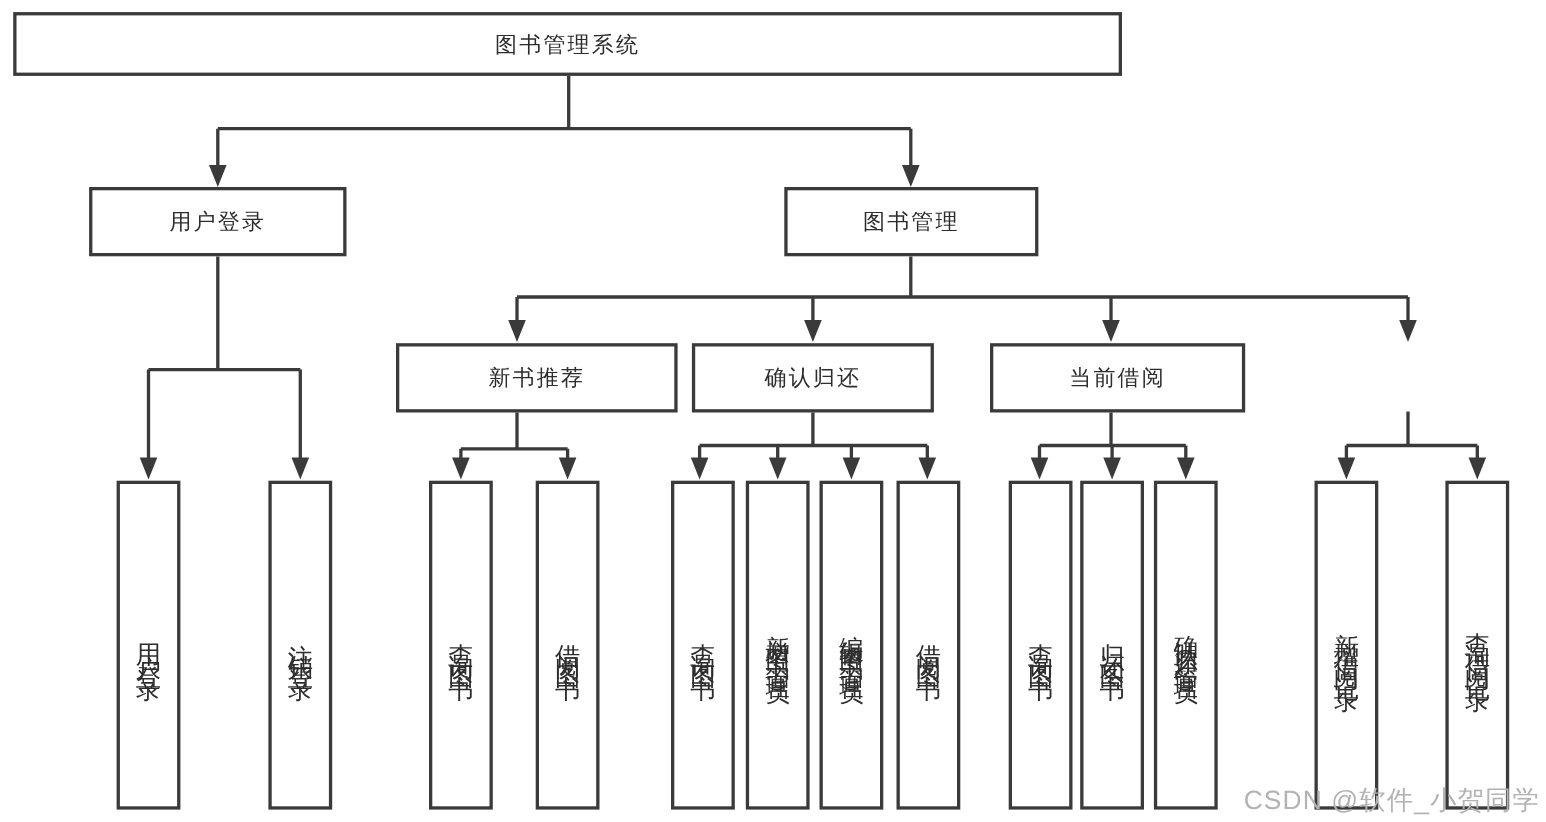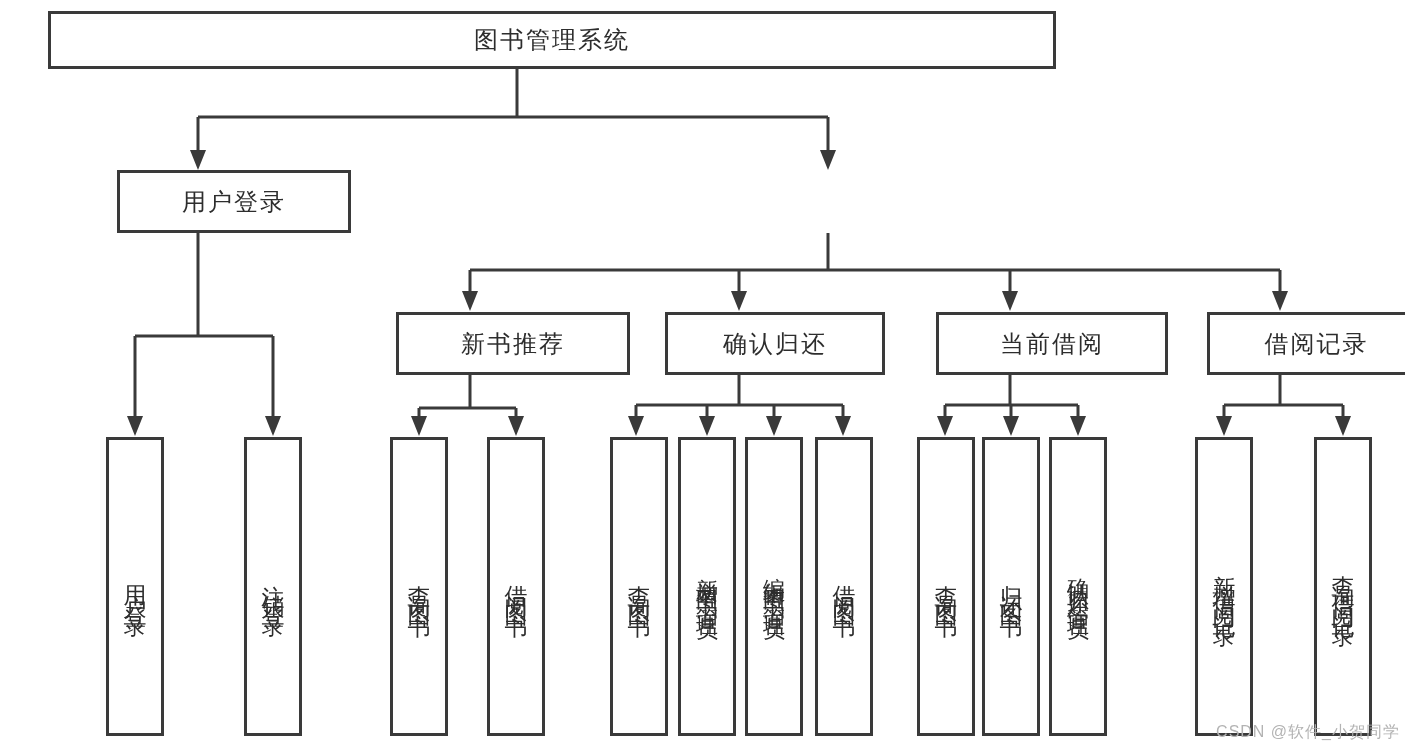--- a/index.html
+++ b/index.html
@@ -17,24 +17,23 @@
     overflow:hidden;
   }
   .connectors{position:absolute;left:0;top:0;width:1405px;height:747px;}
   .node{
     position:absolute;
     box-sizing:border-box;
     border:3px solid var(--line);
     background:#fff;
     display:flex;align-items:center;justify-content:center;
     color:var(--text);
-    font-size:24px;
+    font-size:20px;
     letter-spacing:2px;
     white-space:nowrap;
-    margin-left:36px;
   }
   .root{left:12px;top:11px;width:1008px;height:58px;}
   .lvl2,.lvl3{height:63px;}
   .leaf{
     position:absolute;
     box-sizing:border-box;
     top:437px;height:299px;width:58px;
     border:3px solid var(--line);
     background:#fff;
     display:flex;align-items:center;justify-content:center;
@@ -47,21 +46,21 @@
     font-size:23px;
     letter-spacing:10px;
     line-height:1;
     white-space:nowrap;
   }
   .vtext.tight{letter-spacing:6px;font-size:22px;}
   .watermark{
     position:absolute;
     right:5px;bottom:4px;
     color:var(--wm);
-    font-size:16px;
+    font-size:24px;
     letter-spacing:1px;
     white-space:nowrap;
   }
 </style>
 </head>
 <body>
 
 <div class="canvas">
 
   <svg class="connectors" viewBox="0 0 1405 747" xmlns="http://www.w3.org/2000/svg">
@@ -91,25 +90,25 @@
       <polygon points="1003,416 1019,416 1011,436"></polygon>
       <polygon points="1070,416 1086,416 1078,436"></polygon>
       <polygon points="1216,416 1232,416 1224,436"></polygon>
       <polygon points="1335,416 1351,416 1343,436"></polygon>
     </g>
   </svg>
 
   <div class="node root">图书管理系统</div>
 
   <div class="node lvl2" style="left:81px;top:170px;width:234px;">用户登录</div>
+  <div class="node lvl2" style="left:713px;top:170px;width:231px;">图书管理</div>
 
-  <div class="node lvl3" style="left:360px;top:312px;width:234px;font-family:Liberation Serif, serif;">新书推荐</div>
+  <div class="node lvl3" style="left:360px;top:312px;width:256px;font-family:Liberation Serif, serif;">新书推荐</div>
   <div class="node lvl3" style="left:629px;top:312px;width:220px;">确认归还</div>
   <div class="node lvl3" style="left:900px;top:312px;width:232px;">当前借阅</div>
-  <div class="node lvl3" style="left:1171px;top:312px;width:219px;">借阅记录</div>
 
   <div class="leaf" style="left:106px;">
     <span class="vtext">用户登录</span>
   </div>
   <div class="leaf" style="left:244px;">
     <span class="vtext">注销登录</span>
   </div>
 
   <div class="leaf" style="left:390px;">
     <span class="vtext">查询图书</span>

